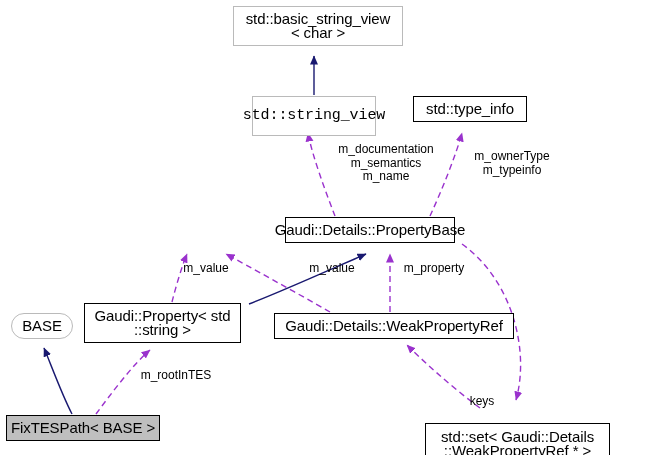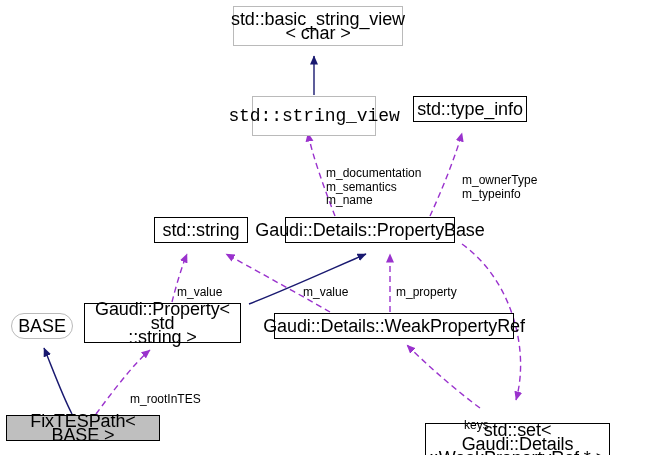--- a/index.html
+++ b/index.html
@@ -22,21 +22,21 @@
     width: 667px;
     height: 455px;
   }
   .node {
     position: absolute;
     box-sizing: border-box;
     display: flex;
     align-items: center;
     justify-content: center;
     text-align: center;
-    font-size: 18px;
+    font-size: 15px;
     line-height: 14px;
     color: #000000;
     background: #ffffff;
     white-space: pre-line;
     letter-spacing: -0.1px;
   }
   .node.solid {
     border: 1px solid #000000;
   }
   .node.faded {
@@ -46,23 +46,22 @@
     border: 1px solid #000000;
     background: #bfbfbf;
   }
   .edge-label {
     position: absolute;
     font-family: "Liberation Sans", sans-serif;
     font-size: 12px;
     line-height: 13.5px;
     color: #000000;
     white-space: pre-line;
-    text-align: left;
+    text-align: center;
     background: transparent;
-    margin-top: 24px;
   }
 </style>
 </head>
 <body>
 
 <div id="diagram">
 
   <svg id="edges" viewBox="0 0 667 455" xmlns="http://www.w3.org/2000/svg">
     <defs>
       <marker id="arrow-inherit" markerWidth="10" markerHeight="10" refX="8.5" refY="4" orient="auto" markerUnits="userSpaceOnUse">
@@ -96,21 +95,20 @@
     <path d="M480,408 C450,386 420,358 407,345" stroke="#9a32cd" stroke-width="1.4" fill="none" stroke-dasharray="6,4" marker-end="url(#arrow-usage)"></path>
   </svg>
 
   <div class="node faded" style="left:233px; top:6px; width:170px; height:40px;">std::basic_string_view
 &lt; char &gt;</div>
 
   <div class="node faded" style="left:252px; top:96px; width:124px; height:40px;font-family:Liberation Mono, monospace;">std::string_view</div>
 
   <div class="node solid" style="left:413px; top:96px; width:114px; height:26px;">std::type_info</div>
 
-  <div class="node solid" style="left:154px; top:217px; width:94px; height:26px;">std::string</div>
 
   <div class="node solid" style="left:285px; top:217px; width:170px; height:26px;">Gaudi::Details::PropertyBase</div>
 
   <div class="node faded" style="left:11px; top:313px; width:62px; height:26px;border-radius:13px;">BASE</div>
 
   <div class="node solid" style="left:84px; top:303px; width:157px; height:40px;">Gaudi::Property&lt; std
 ::string &gt;</div>
 
   <div class="node current" style="left:6px; top:415px; width:154px; height:26px;">FixTESPath&lt; BASE &gt;</div>
 

